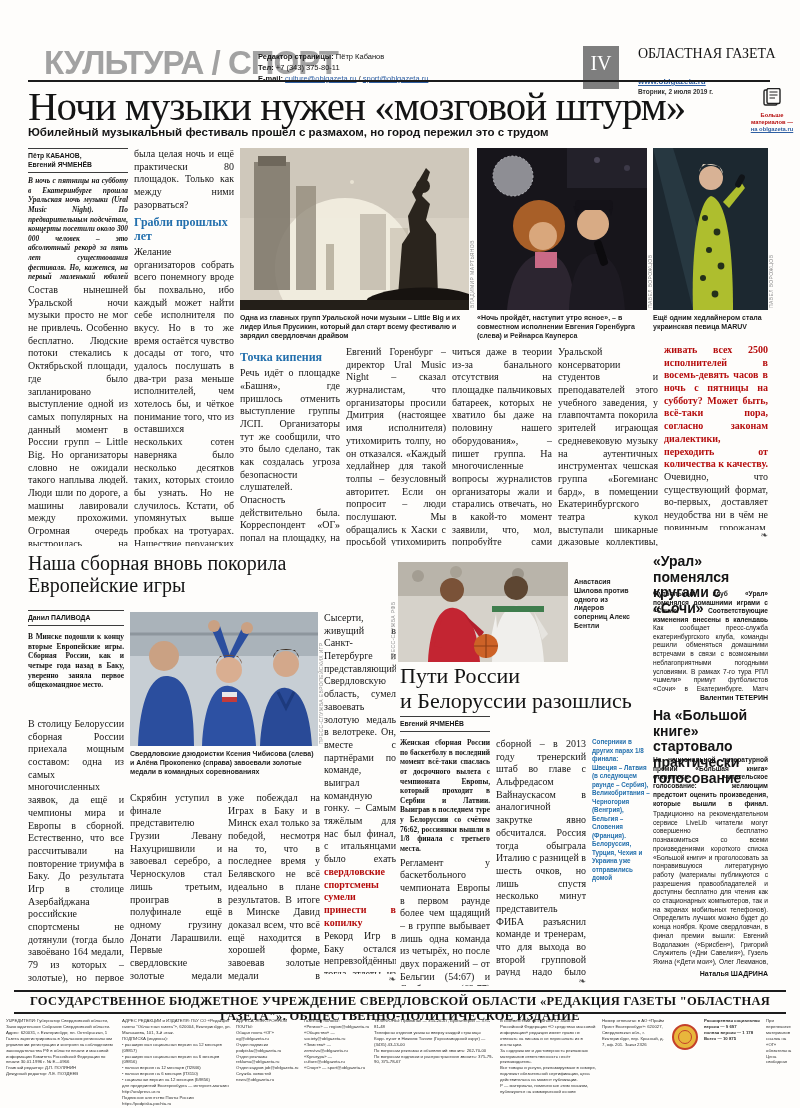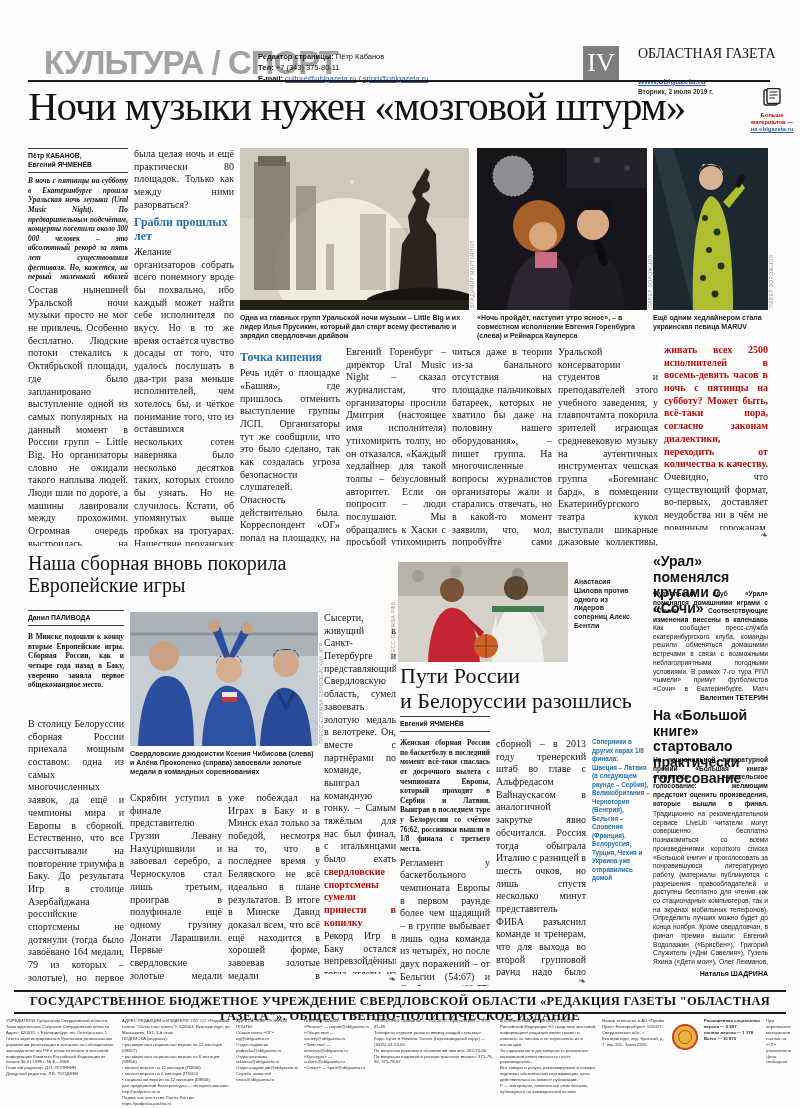--- a/index.html
+++ b/index.html
@@ -38,21 +38,21 @@
   <div class="abs kicker" style="left:44px;top:44px;">КУЛЬТУРА / СПОРТ</div>
 
   <div class="abs sans" style="left:258px;top:52px;width:210px;font-size:7.5px;line-height:1.45;">
     <div><b>Редактор страницы:</b> <span>Пётр Кабанов</span></div>
     <div><b>Тел:</b> <span>+7 (343) 375-80-11</span></div>
     <div><b>E-mail:</b>
       <span class="link">culture@oblgazeta.ru</span><span> / </span><span class="link">sport@oblgazeta.ru</span>
     </div>
   </div>
 
-  <div class="abs" style="left:583px;top:46px;width:36px;height:34px;background:#7e7e7e;color:#fff;text-align:center;font-size:26px;line-height:34px;">IV</div>
+  <div class="abs" style="left:583px;top:46px;width:36px;height:43px;background:#7e7e7e;color:#fff;text-align:center;font-size:20px;line-height:34px;">IV</div>
 
   <div class="abs" style="left:638px;top:46px;width:160px;">
     <div style="font-weight:normal;font-size:14px;">ОБЛАСТНАЯ ГАЗЕТА</div>
     <div class="sans link" style="font-weight:bold;font-size:8px;margin-top:15px;text-decoration:underline;">www.oblgazeta.ru</div>
     <div class="sans" style="font-weight:bold;font-size:6.5px;margin-top:2px;color:#333;">Вторник, 2 июля 2019 г.</div>
   </div>
 
   <div class="abs rule" style="left:28px;top:80px;width:742px;height:2px;"></div>
 
   <div class="abs" style="left:28px;top:82px;width:712px;font-size:41px;letter-spacing:-1px;white-space:nowrap;">Ночи музыки нужен «мозговой штурм»</div>
@@ -64,20 +64,21 @@
           <rect x="6" y="0.5" width="13" height="15" rx="1.5" fill="#fefdfb" stroke="#222" stroke-width="1.4"></rect>
           <line x1="8.5" y1="4" x2="16.5" y2="4" stroke="#222" stroke-width="1"></line>
           <line x1="8.5" y1="7" x2="16.5" y2="7" stroke="#222" stroke-width="1"></line>
           <line x1="8.5" y1="10" x2="14" y2="10" stroke="#222" stroke-width="1"></line>
         </svg>
     </span>
     <div class="sans red" style="font-size:5.8px;line-height:1.2;">Больше материалов —</div>
     <div class="sans link" style="font-weight:bold;font-size:5.8px;">на oblgazeta.ru</div>
   </div>
 
+  <div class="abs sans" style="left:28px;top:126px;width:700px;font-weight:bold;font-size:11.5px;">Юбилейный музыкальный фестиваль прошёл с размахом, но город пережил это с трудом</div>
 
   <div class="abs byline" style="left:28px;top:148px;width:100px;">Пётр КАБАНОВ,
 Евгений ЯЧМЕНЁВ</div>
   <div class="abs lead-t just clip" style="left:28px;top:176px;width:100px;height:106px;font-style:italic;">В ночь с пятницы на субботу в Екатеринбурге прошла Уральская ночь музыки (Ural Music Night). По предварительным подсчётам, концерты посетили около 300 000 человек – это абсолютный рекорд за пять лет существования фестиваля. Но, кажется, на первый маленький юбилей Ночь музыки достигла критической точки.</div>
   <div class="abs body-t just clip" style="left:28px;top:284px;width:100px;height:262px;">Состав нынешней Уральской ночи музыки просто не мог не привлечь. Особенно бесплатно. Людские потоки стекались к Октябрьской площади, где было запланировано выступление одной из самых популярных на данный момент в России групп – Little Big. Но организаторы словно не ожидали такого наплыва людей. Люди шли по дороге, а машины лавировали между прохожими. Огромная очередь выстроилась на своеобразный вход – периметр, окружённый железными заградительными сооружениями. Кого-то начали досматривать, кого-то – нет. Пускали и с алкоголем, который, несмотря на запрет (в СМИ сообщалось, что торговля спиртным будет ограничена 28 июня с 16 до 23 часов), активно продавали и разливали на каждом шагу. Люди шли с бутылками пива, вина и чего покрепче. Тех, кто не попал в фан-сектор на Little Big, – ждал «сюр-</div>
 
   <div class="abs clip" style="left:134px;top:148px;width:100px;height:398px;">
     <div class="body-t just">была целая ночь и ещё практически 80 площадок. Только как между ними разорваться?</div>
     <div class="blue-h">Грабли прошлых лет</div>
     <div class="body-t just">Желание организаторов собрать всего понемногу вроде бы похвально, ибо каждый может найти себе исполнителя по вкусу. Но в то же время остаётся чувство досады от того, что удалось послушать в два-три раза меньше исполнителей, чем хотелось бы, и чёткое понимание того, что из оставшихся нескольких сотен наверняка было несколько десятков таких, которых стоило бы узнать. Но не случилось. Кстати, об упомянутых выше пробках на тротуарах. Нашествие перуанских болельщиков во время чемпионата мира по футболу – это детские шалости по сравнению с тем, сколько людей вышло на улицы во время Ural Music Night. А ведь среди них были и совершенно чуждые музыке граждане, которым надо через центр города попасть из точки «А» в точку «Б». А теперь, уж извините, о туалетах. Это, как писал Твардовский в поэме «Василий Тёркин», «опять без пищи можно сутки, можно больше...», а вот если возникла необходимость воспользоваться туалетом, то тут уж, как гласит народная мудрость, «нельзя погодить». Организаторы фестиваля с туалетными вопросами отсылали в городскую администрацию. Пресс-служба</div>

